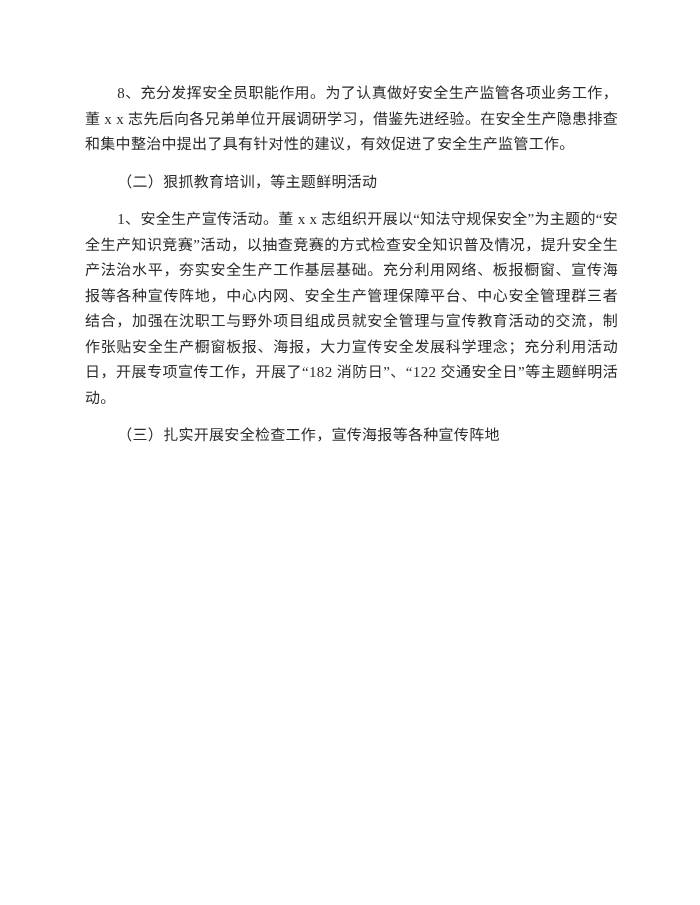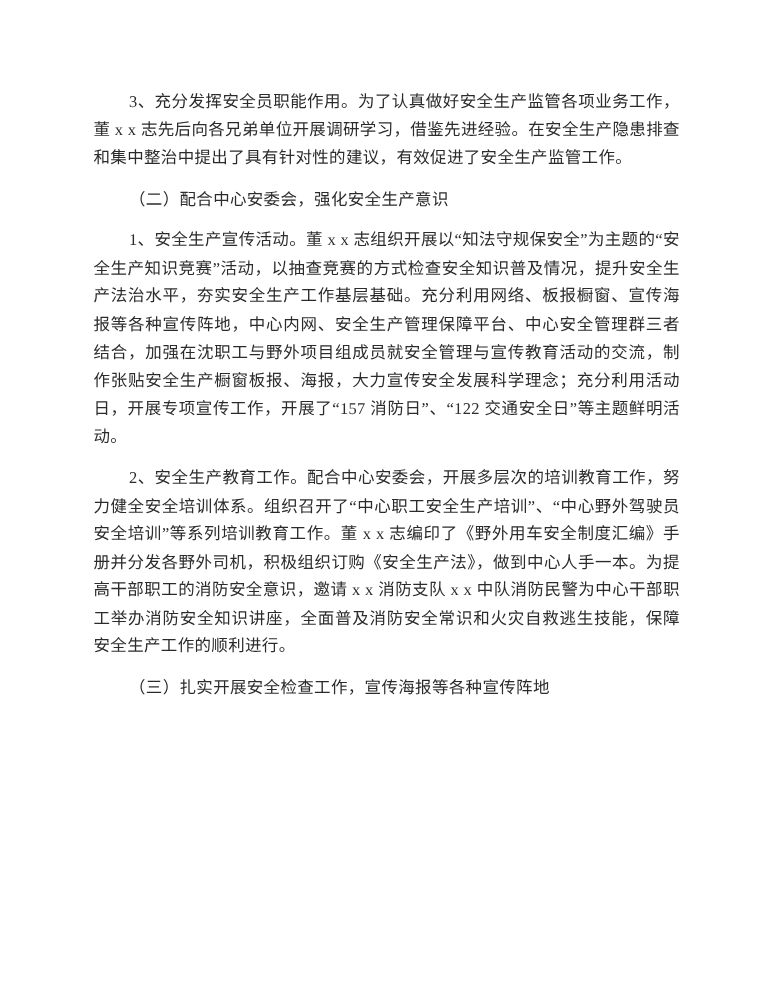--- a/index.html
+++ b/index.html
@@ -28,18 +28,17 @@
     text-align: justify;
     text-indent: 2.15em;
     letter-spacing: 0.3px;
     word-break: break-all;
   }
 </style>
 </head>
 <body>
 
 <div class="page">
-  <p class="block">3、充分发挥安全员职能作用。为了认真做好安全生产监管各项业务工作，董 x x 志先后向各兄弟单位开展调研学习，借鉴先进经验。在安全生产隐患排查和集中整治中提出了具有针对性的建议，有效促进了安全生产监管工作。</p>
-  <p class="block">（二）配合中心安委会，强化安全生产意识</p>
-  <p class="block">1、安全生产宣传活动。董 x x 志组织开展以“知法守规保安全”为主题的“安全生产知识竞赛”活动，以抽查竞赛的方式检查安全知识普及情况，提升安全生产法治水平，夯实安全生产工作基层基础。充分利用网络、板报橱窗、宣传海报等各种宣传阵地，中心内网、安全生产管理保障平台、中心安全管理群三者结合，加强在沈职工与野外项目组成员就安全管理与宣传教育活动的交流，制作张贴安全生产橱窗板报、海报，大力宣传安全发展科学理念；充分利用活动日，开展专项宣传工作，开展了“157 消防日”、“122 交通安全日”等主题鲜明活动。</p>
-  <p class="block">2、安全生产教育工作。配合中心安委会，开展多层次的培训教育工作，努力健全安全培训体系。组织召开了“中心职工安全生产培训”、“中心野外驾驶员安全培训”等系列培训教育工作。董 x x 志编印了《野外用车安全制度汇编》手册并分发各野外司机，积极组织订购《安全生产法》，做到中心人手一本。为提高干部职工的消防安全意识，邀请 x x 消防支队 x x 中队消防民警为中心干部职工举办消防安全知识讲座，全面普及消防安全常识和火灾自救逃生技能，保障安全生产工作的顺利进行。</p>
+  <p class="block">8、充分发挥安全员职能作用。为了认真做好安全生产监管各项业务工作，董 x x 志先后向各兄弟单位开展调研学习，借鉴先进经验。在安全生产隐患排查和集中整治中提出了具有针对性的建议，有效促进了安全生产监管工作。</p>
+  <p class="block">（二）狠抓教育培训，等主题鲜明活动</p>
+  <p class="block">1、安全生产宣传活动。董 x x 志组织开展以“知法守规保安全”为主题的“安全生产知识竞赛”活动，以抽查竞赛的方式检查安全知识普及情况，提升安全生产法治水平，夯实安全生产工作基层基础。充分利用网络、板报橱窗、宣传海报等各种宣传阵地，中心内网、安全生产管理保障平台、中心安全管理群三者结合，加强在沈职工与野外项目组成员就安全管理与宣传教育活动的交流，制作张贴安全生产橱窗板报、海报，大力宣传安全发展科学理念；充分利用活动日，开展专项宣传工作，开展了“182 消防日”、“122 交通安全日”等主题鲜明活动。</p>
   <p class="block">（三）扎实开展安全检查工作，宣传海报等各种宣传阵地</p>
 </div>
 
 </body></html>

